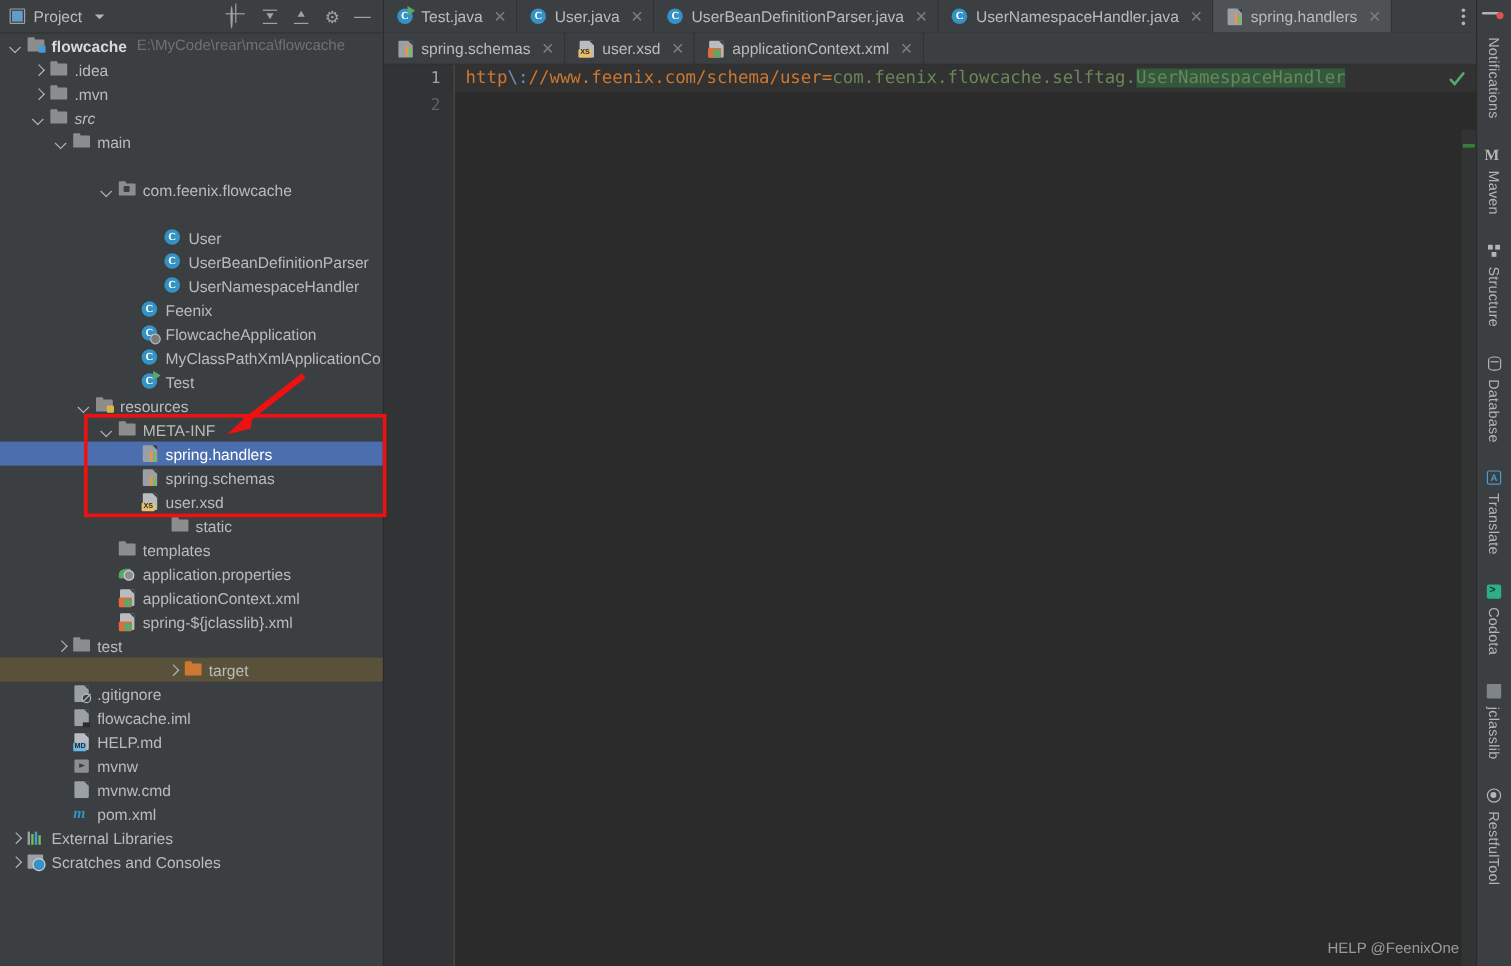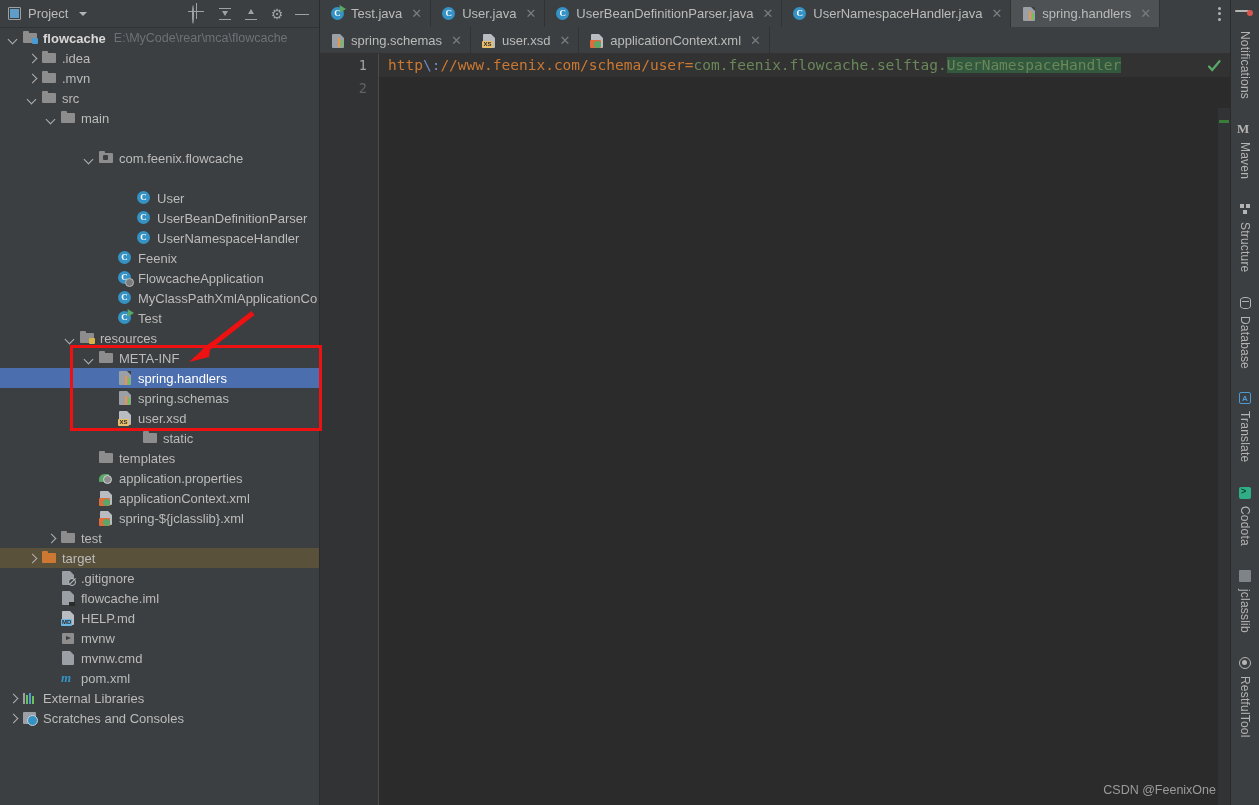--- a/index.html
+++ b/index.html
@@ -60,21 +60,21 @@
   .ic-gear{ color:#b0b4b8; font-size:14px; line-height:16px; text-align:center;}
   .ic-min{ width:14px; }
   .ic-min:after{content:"";position:absolute;left:0;top:8px;width:14px;height:1.5px;background:#b0b4b8;}
 
   #tree{ position:relative; height:777px; overflow:hidden; font-size:13px; }
   .row{
     position:relative; height:20px; display:flex; align-items:center;
     color:#bbbbbb; white-space:nowrap;
   }
   .row.sel{ background:#4b6eaf; color:#ffffff; }
-  .row.excluded{ background:#5a513b; }
+  .row.excluded{ background:#5a513b;justify-content:center; }
   .twisty{
     width:11px; height:11px; position:relative; flex:none; margin-right:3px;
   }
   .twisty.open:after{
     content:""; position:absolute; left:1px; top:3px;
     width:6px;height:6px;border-right:1.6px solid #afb1b3;border-bottom:1.6px solid #afb1b3;
     transform:rotate(45deg);
   }
   .twisty.closed:after{
     content:""; position:absolute; left:2px; top:2px;
@@ -314,21 +314,21 @@
           <span class="name">.idea</span>
         </div>
         <div class="row" style="top: 40px; position: absolute; left: 0px; right: 0px;">
           <span style="flex: 0 0 auto; width: 27px;"></span>
           <span class="twisty closed"></span>
           <span class="icon">
             <span class="fi"></span>
           </span>
           <span class="name">.mvn</span>
         </div>
-        <div class="row" style="top: 60px; position: absolute; left: 0px; right: 0px;">
+        <div class="row" style="top: 60px; position: absolute; left: 0px; right: 0px; font-style: italic;">
           <span style="flex: 0 0 auto; width: 27px;"></span>
           <span class="twisty open"></span>
           <span class="icon">
             <span class="fi"></span>
           </span>
           <span class="name">src</span>
         </div>
         <div class="row" style="top: 80px; position: absolute; left: 0px; right: 0px;">
           <span style="flex: 0 0 auto; width: 46px;"></span>
           <span class="twisty open"></span>
@@ -683,21 +683,21 @@
         <div class="lnum" style="top:26px">2</div>
       </div>
 
       <div class="codeline" style="top:3px"><span class="c-key">http</span><span class="c-esc">\:</span><span class="c-key">//www.feenix.com/schema/user</span><span class="c-key">=</span><span class="c-val">com.feenix.flowcache.selftag.</span><span class="c-val hl">UserNamespaceHandler</span></div>
 
       <svg id="inspect-check" viewBox="0 0 16 16">
         <path d="M3 8.5 L6.2 12 L13.5 3.2" stroke="#59a869" stroke-width="2.2" fill="none" stroke-linecap="round"></path>
       </svg>
       <div id="err-stripe"></div>
       <div id="stripe-mark"></div>
-      <div id="watermark">CSDN @FeenixOne</div>
+      <div id="watermark">HELP @FeenixOne</div>
     </div>
   </div>
 
   <div id="rightbar">
       <div class="vitem">
         <span class="vicon"><span class="bell"></span><span class="notif-dot"></span></span>
         <span class="vlabel">Notifications</span>
       </div>
       <div class="vitem">
         <span class="vicon"><span class="m-letter">M</span></span>

